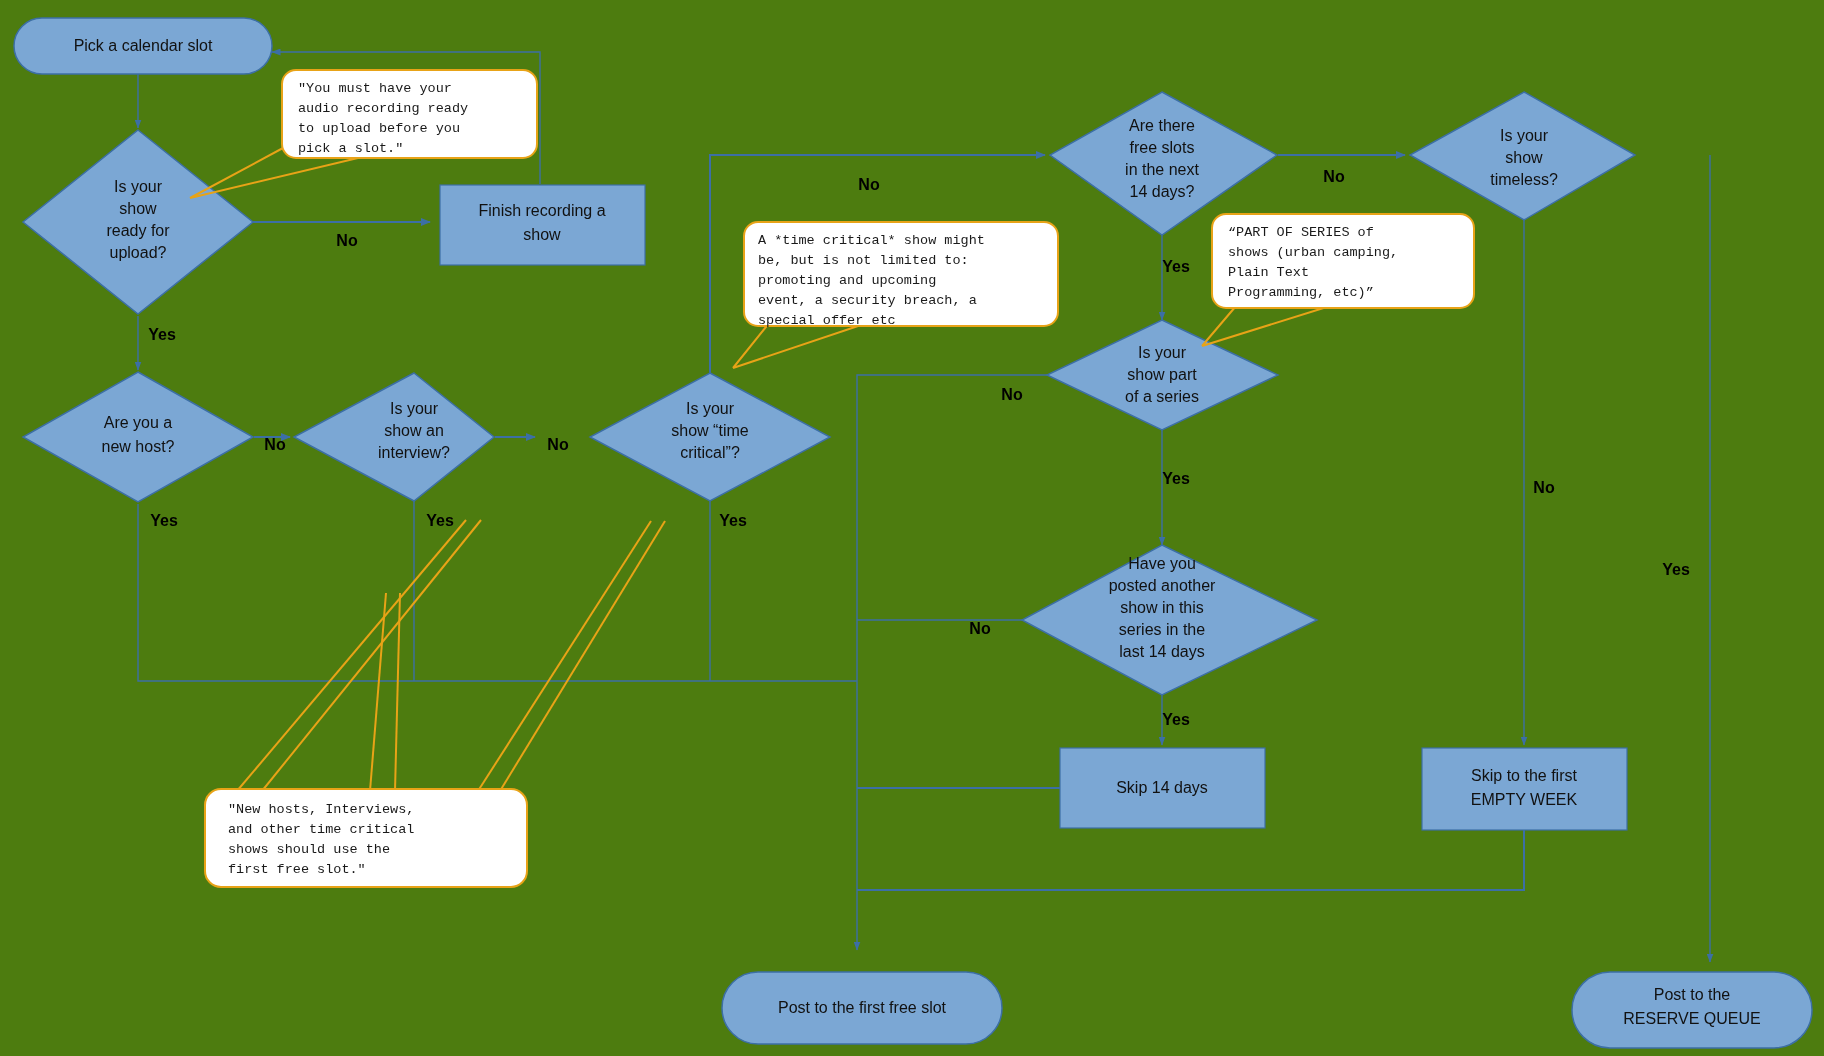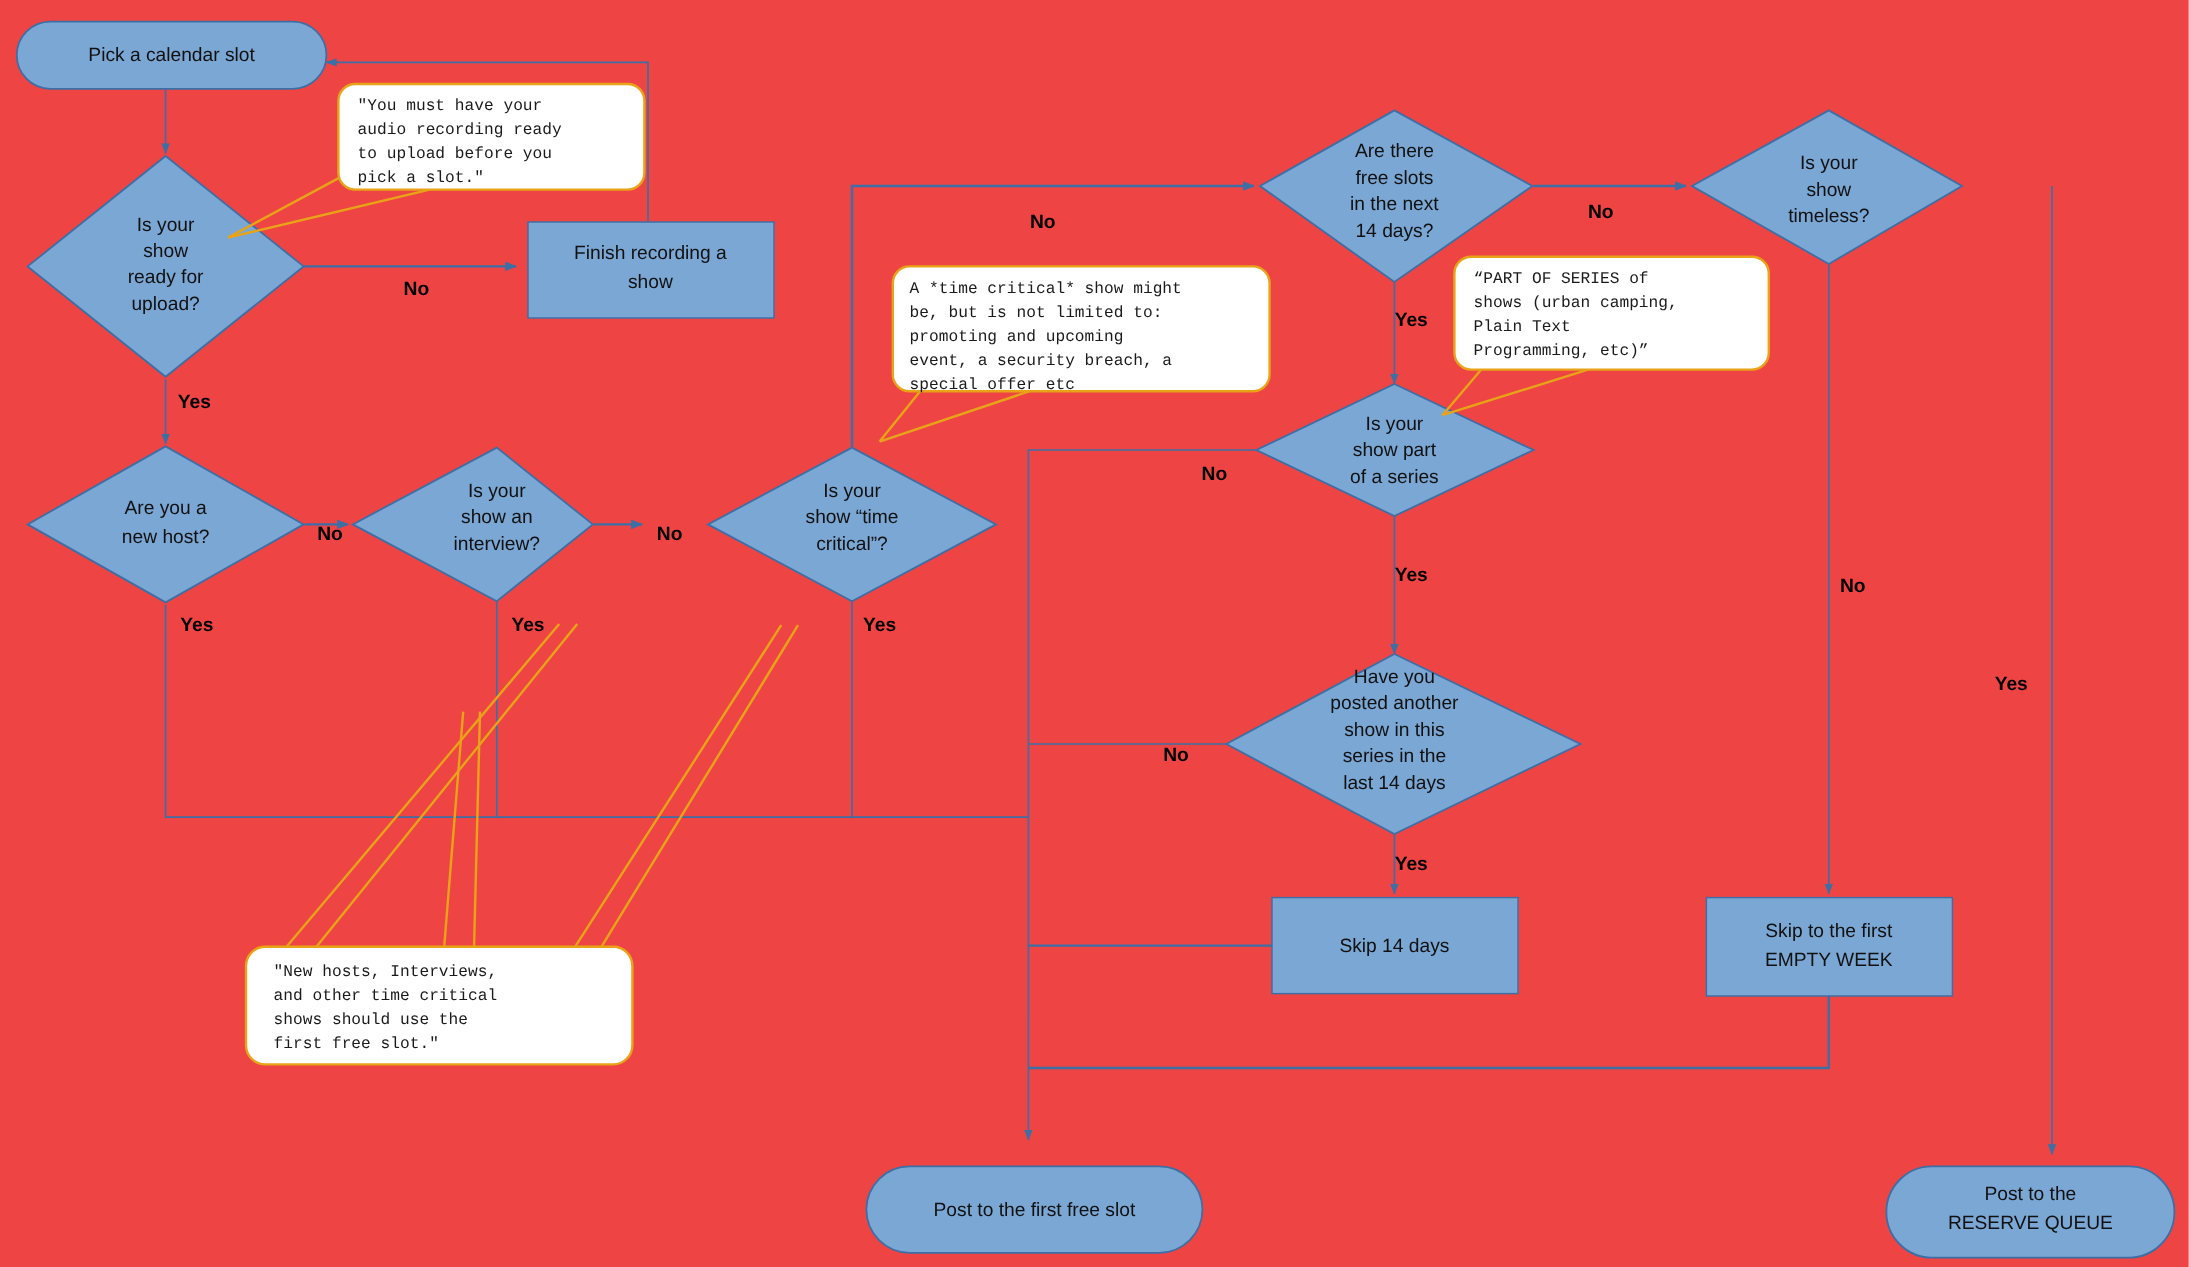--- a/index.html
+++ b/index.html
@@ -1,18 +1,18 @@
 <!DOCTYPE html>
 <html><head>
 <meta charset="utf-8">
 <style>
   html,body{margin:0;padding:0;background:#ffffff;}
   body{width:1824px;height:1056px;overflow:hidden;
        font-family:"Liberation Sans",sans-serif;}
-  #stage{position:relative;width:1824px;height:1056px;background:#ef4444;}
+  #stage{position:relative;width:1824px;height:1056px;background:#4d7c0f;}
   svg#flow{position:absolute;left:0;top:0;width:1824px;height:1056px;}
 
   .node-shape{fill:#7BA7D4;stroke:#3C6FA5;stroke-width:1.5;}
   .node-shape.box{stroke-width:1.2;}
   .edge{fill:none;stroke:#3C6FA5;stroke-width:2;}
   .edge.thin{stroke-width:1.4;}
   .callout-shape{fill:#ffffff;stroke:#E8A317;stroke-width:2;}
   .callout-tail{fill:none;stroke:#E8A317;stroke-width:2;}
 
   text{ -webkit-font-smoothing:antialiased; }

